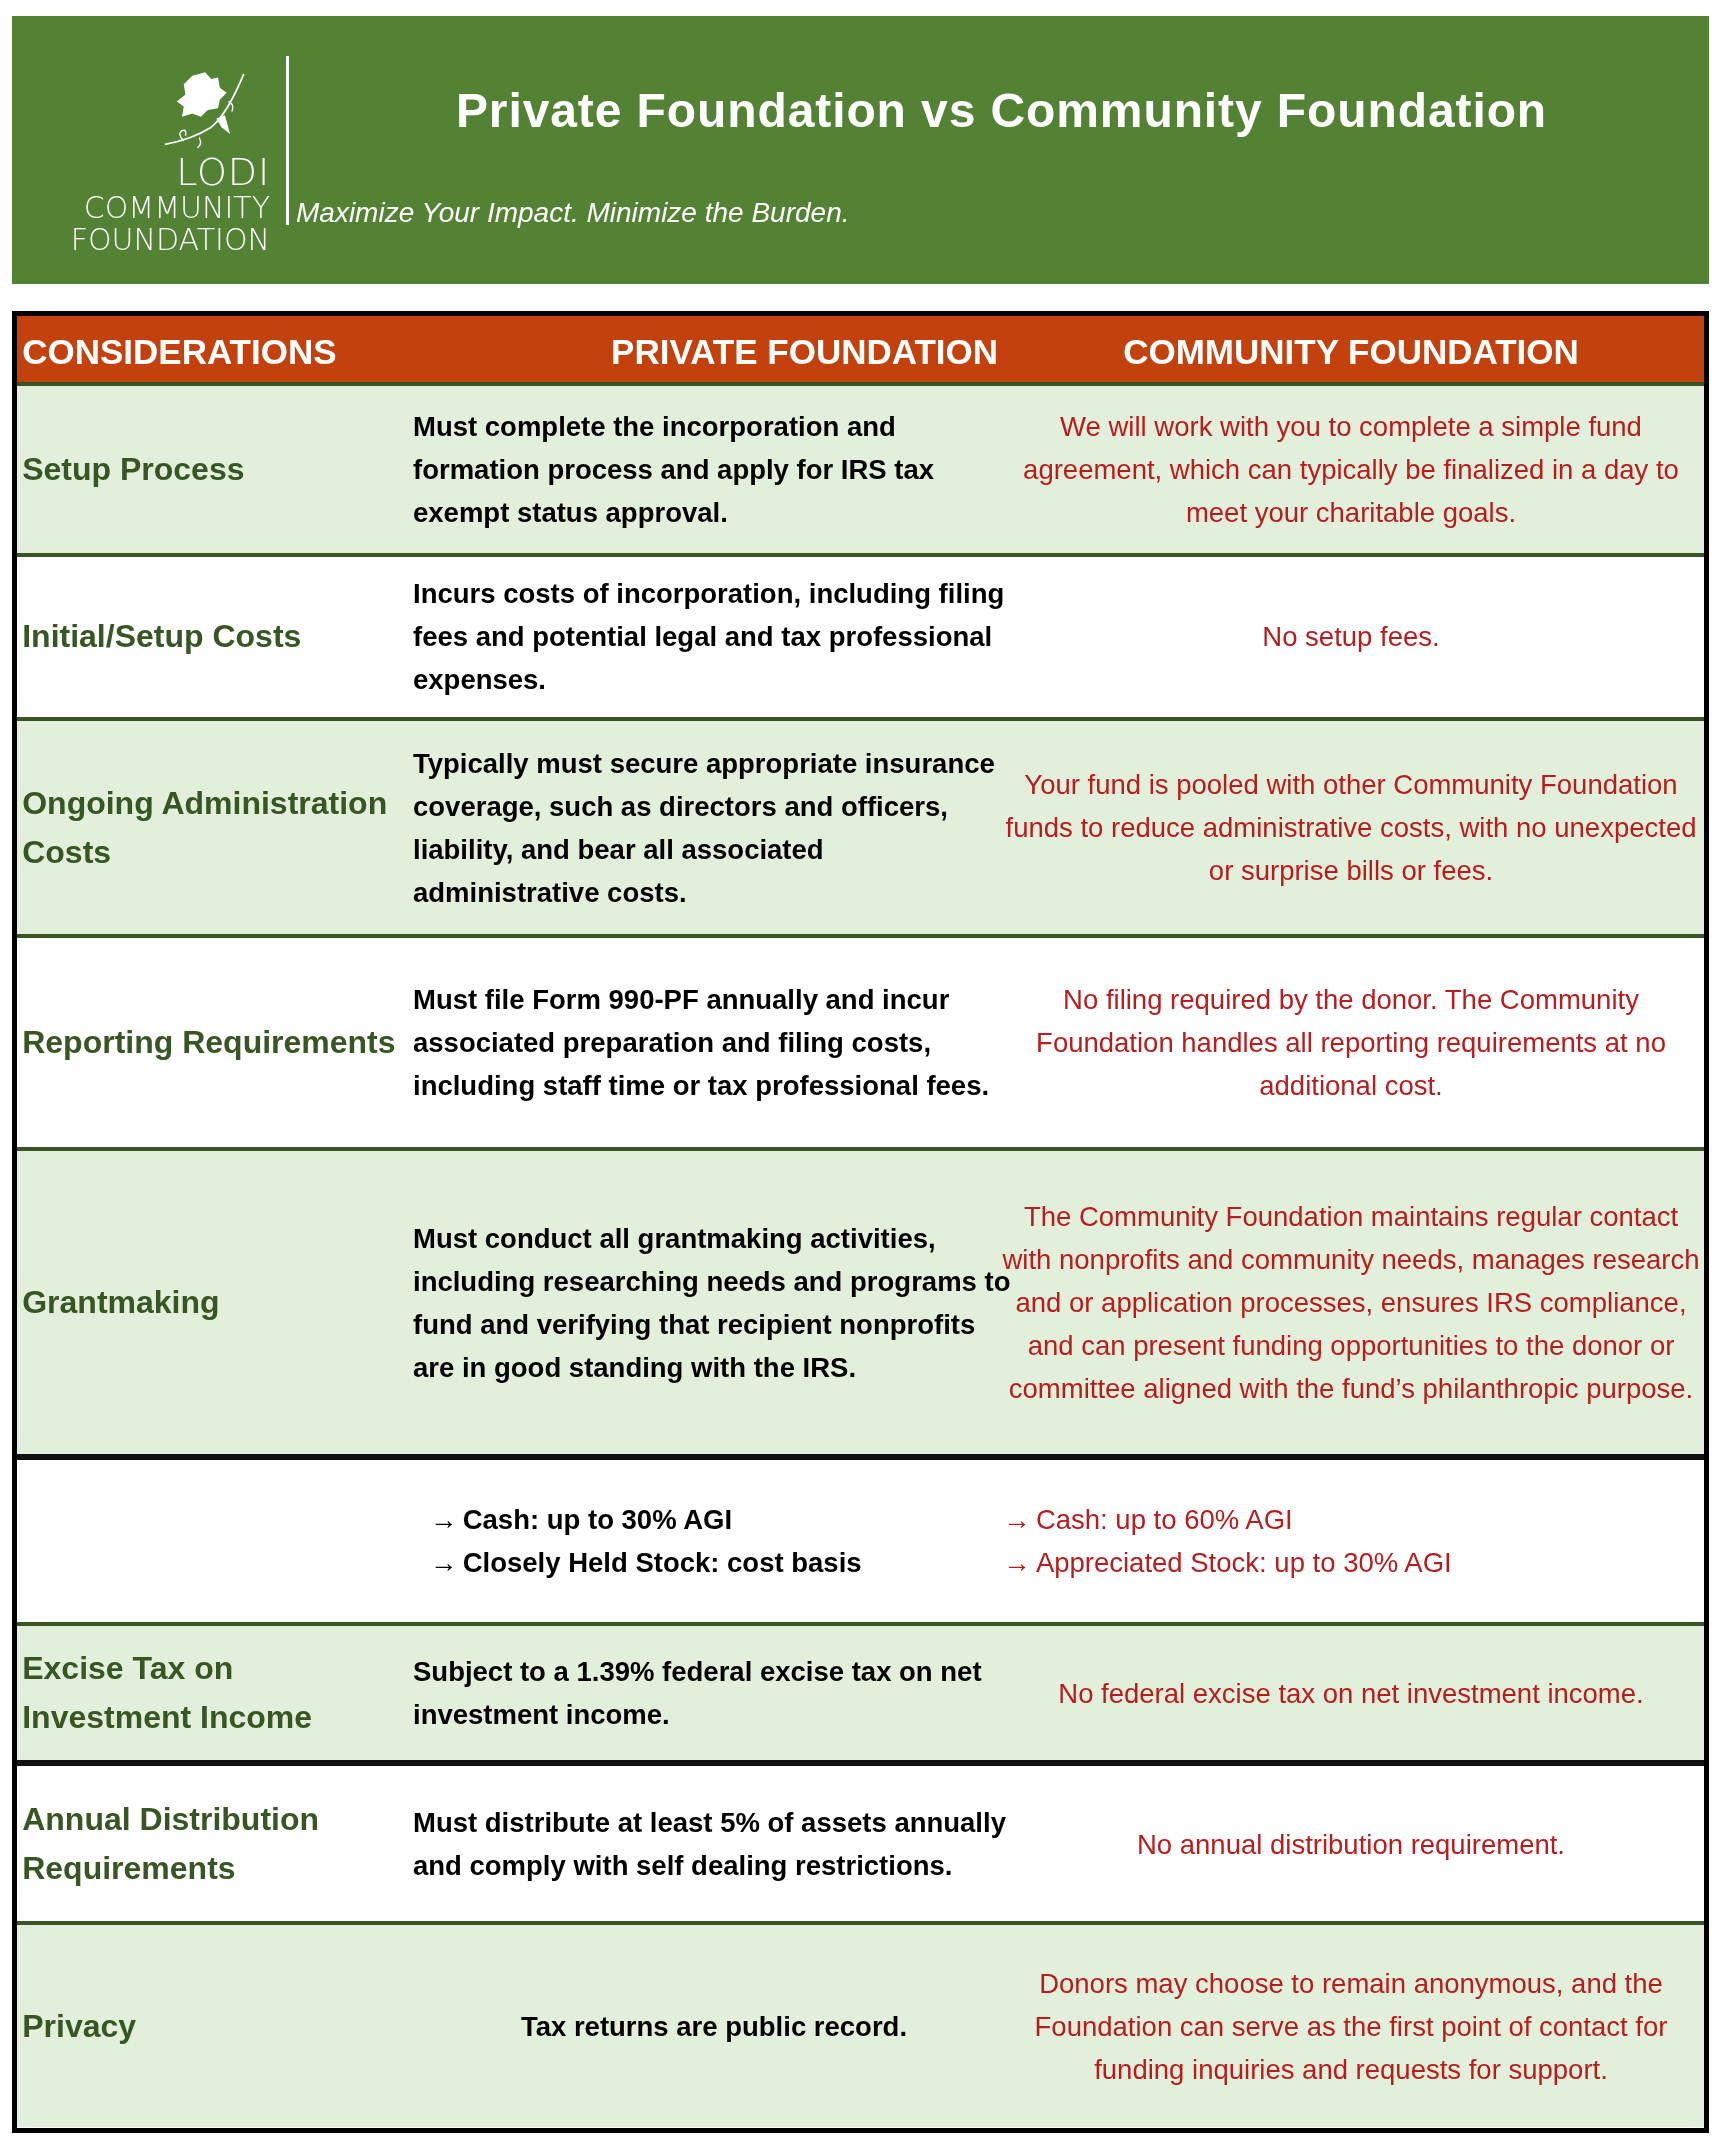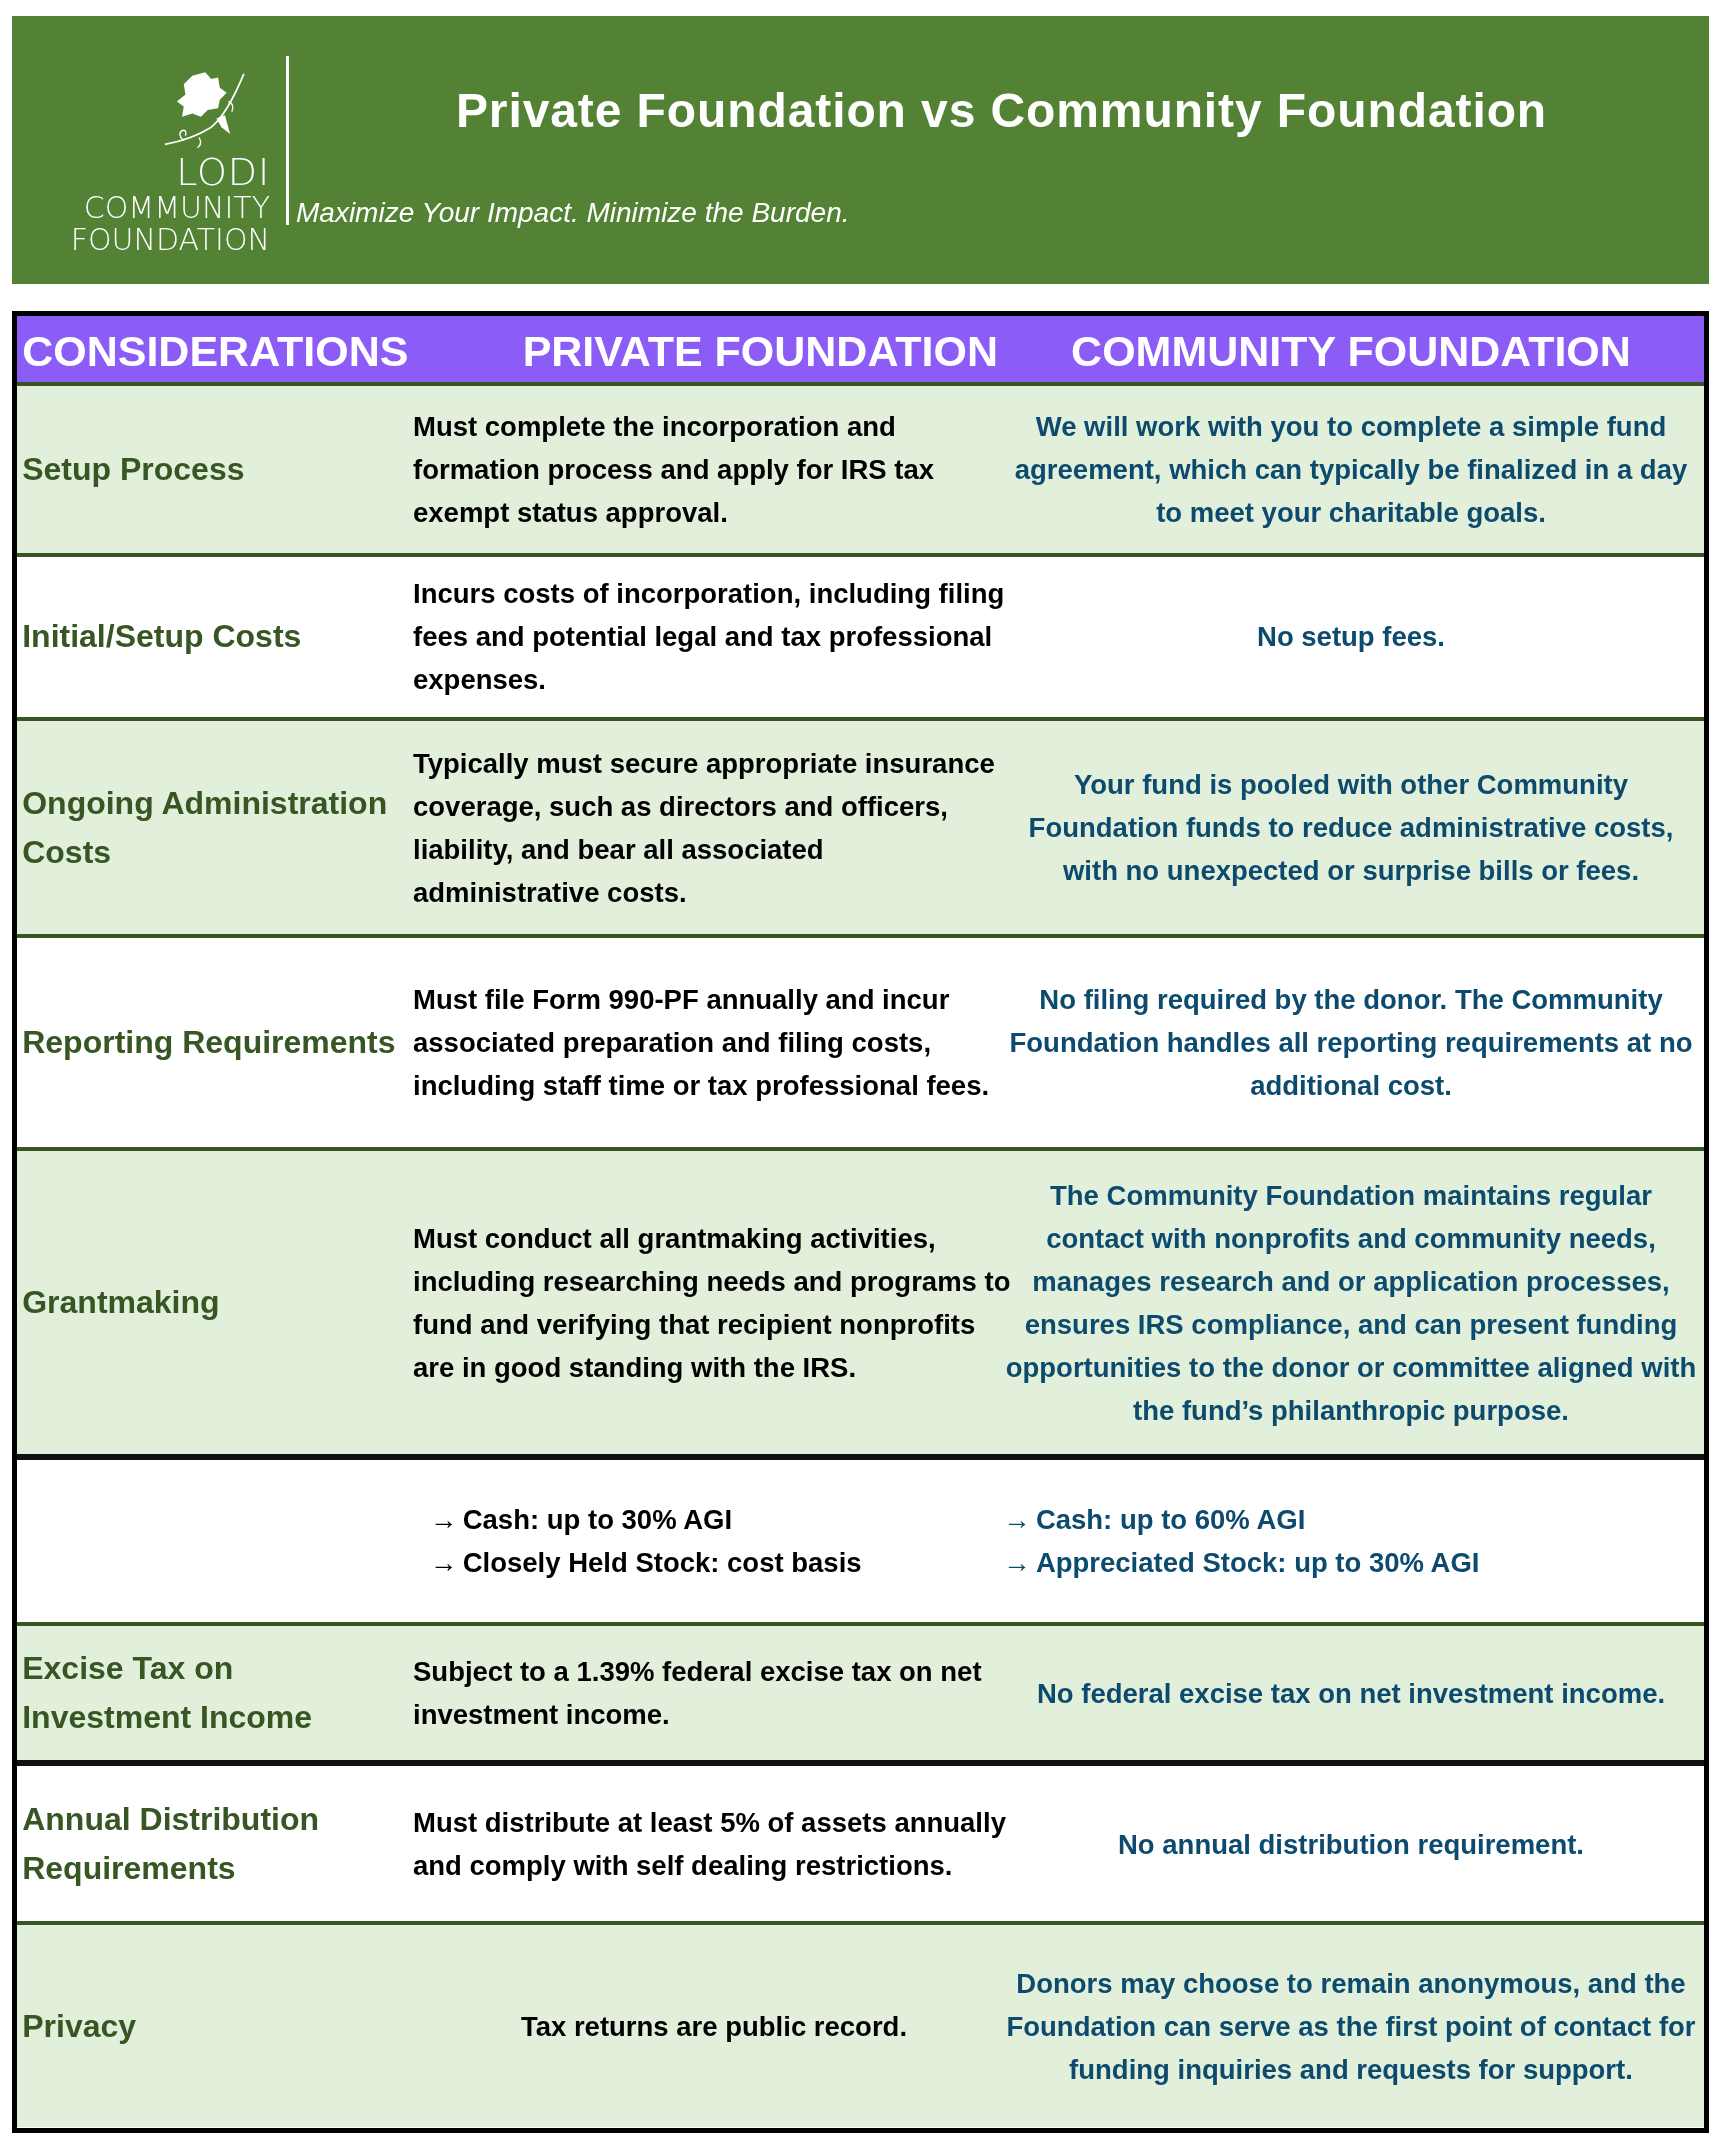--- a/index.html
+++ b/index.html
@@ -15,38 +15,38 @@
   .logo-text .l2 { display:block; font-size: 30px; margin-top: 1.7px; }
   .logo-text .l3 { display:block; font-size: 30px; margin-top: 1.7px; }
   .divider { position: absolute; left: 274px; top: 40px; width: 3.4px; height: 169px; background: #ffffff; }
   .title { position: absolute; left: 284px; top: 67px; width: 1411px; text-align: center;
            color: #ffffff; font-weight: bold; font-size: 48px; letter-spacing: 0.9px; }
   .subtitle { position: absolute; left: 284px; top: 181px; width: 1411px; 
               color: #ffffff; font-style: italic; font-size: 28px; }
 
   .table { position: absolute; left: 12px; top: 311px; width: 1697px; height: 1822px;
            border: 5.2px solid #000000; box-sizing: border-box; }
-  .thead { position: absolute; left: 0; top: 0; right: 0; height: 71px; background: #8b5cf6;
-           color: #ffffff; font-weight: bold; font-size: 43px; }
+  .thead { position: absolute; left: 0; top: 0; right: 0; height: 71px; background: #c2410c;
+           color: #ffffff; font-weight: bold; font-size: 35px; }
   .thead div { position: absolute; top: 0; height: 71px; line-height: 71px; }
   .h-consid { left: 5.2px; }
   .h-private { left: 379px; width: 602px; text-align: right; }
   .h-community { left: 981px; width: 706px; text-align: center; }
 
   .row { position: absolute; left: 0; right: 0; box-sizing: border-box;
          border-top: 4.3px solid #375623; }
   .row.green { background: #e2efda; }
   .row.white { background: #ffffff; }
   .row.thick { border-top: 6px solid #111111; }
   .cell { position: absolute; top: 0; bottom: 0; display: flex; align-items: center; }
   .c-label { left: 5.2px; width: 387px; color: #375623; font-weight: bold; font-size: 32px; line-height: 49px; }
   .c-private { left: 396px; width: 602px; justify-content: center; 
                color: #000000; font-weight: bold; font-size: 27.5px; line-height: 43px; }
   .c-community { left: 981px; width: 706px; justify-content: center; text-align: center;
-                 color: #0c4a6e; font-weight: bold; font-size: 27.5px; line-height: 43px; }
+                 color: #b91c1c; font-weight: normal; font-size: 27.5px; line-height: 43px; }
   .c-private.list, .c-community.list { justify-content: flex-start; text-align: left; }
   .c-private.list { padding-left: 17px; box-sizing: border-box; }
   .c-community.list { padding-left: 5.2px; box-sizing: border-box; }
   .list ul { list-style: none; margin: 0; padding: 0; }
   .list li { white-space: nowrap; }
   .arrow { margin-right: 5.2px; }
 </style>
 </head>
 <body>
 

